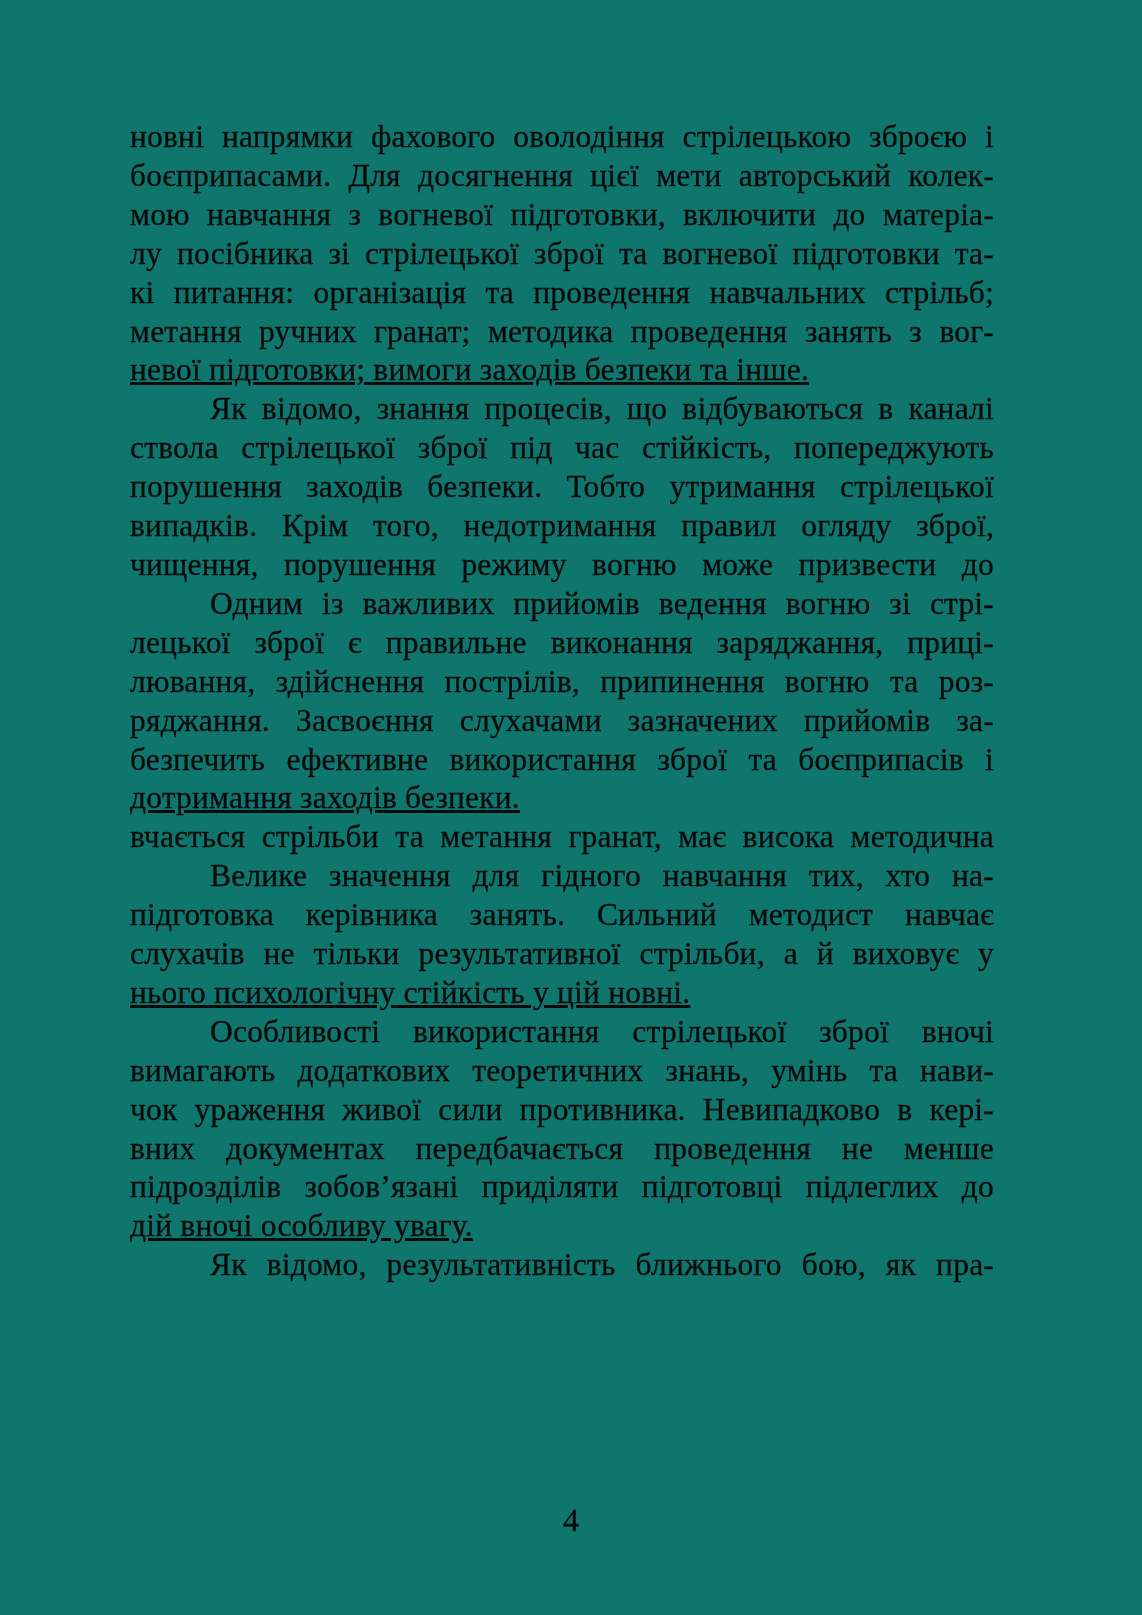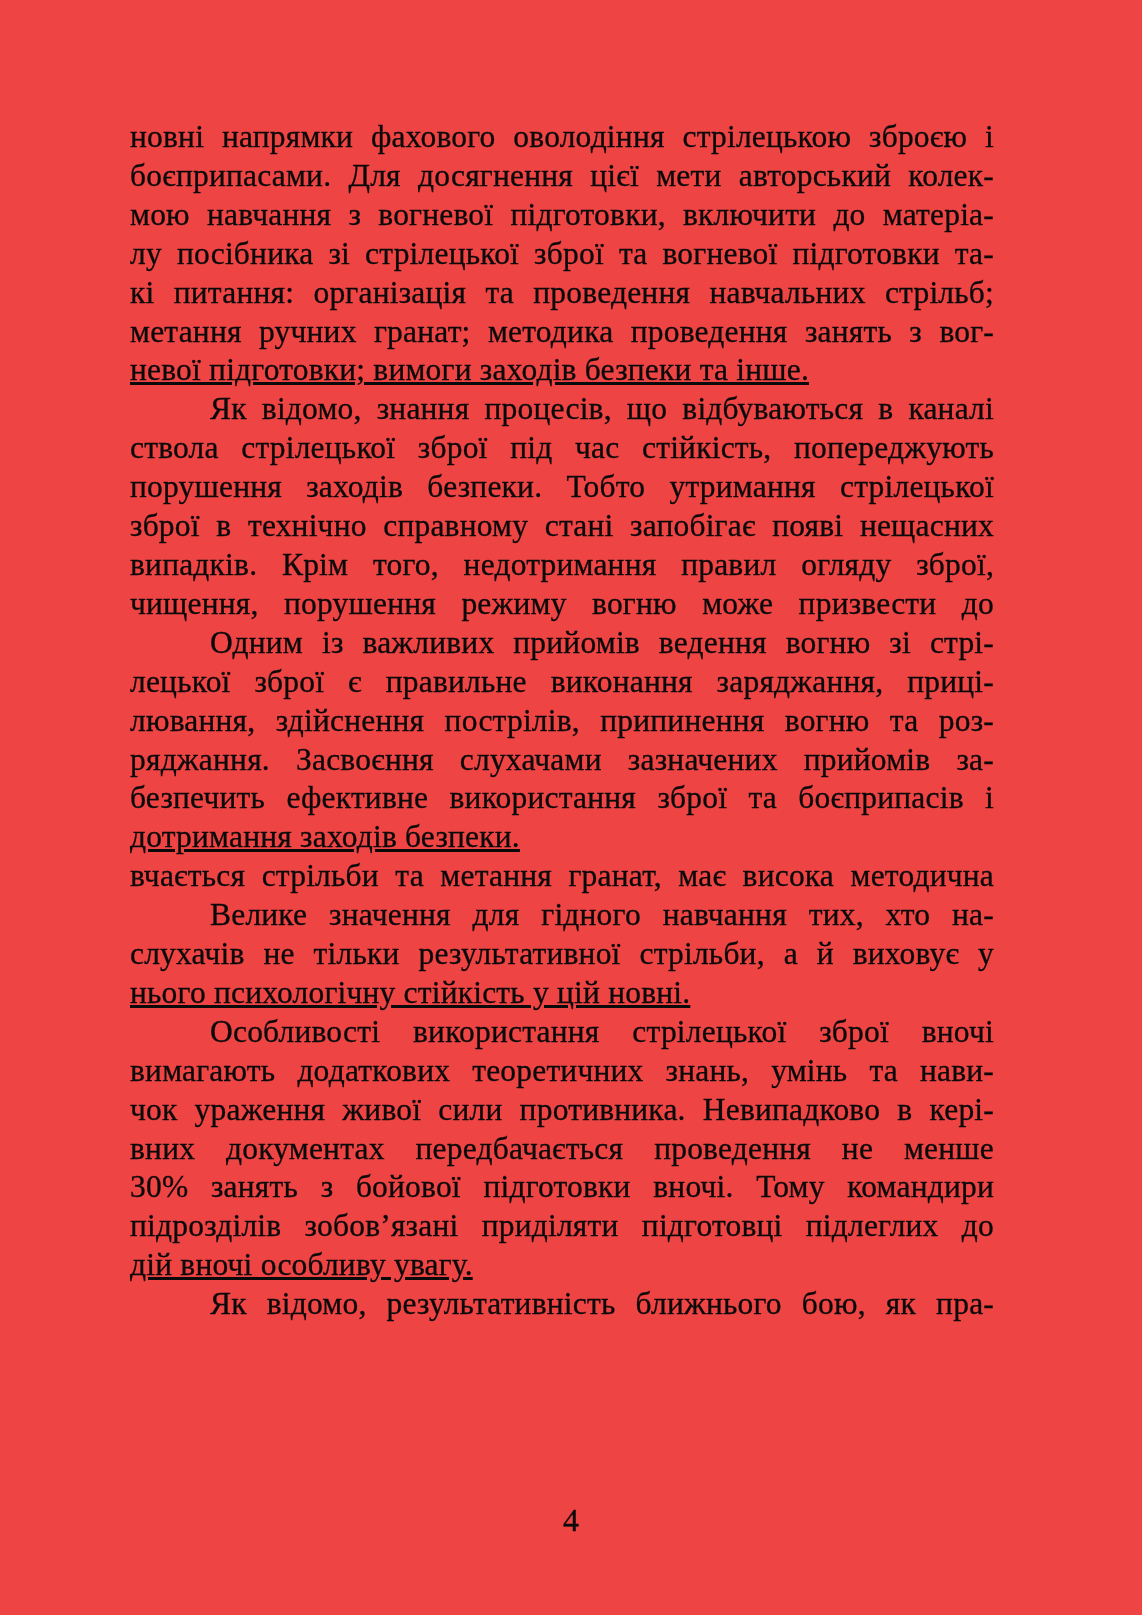--- a/index.html
+++ b/index.html
@@ -11,21 +11,21 @@
     height: 1615px;
     background: #ffffff;
     position: relative;
     font-family: "Liberation Serif", "DejaVu Serif", serif;
     color: #0a0a0a;
     overflow: hidden;
   }
   .page {
     position: absolute;
     inset: 0;
-    background: #ef4444;
+    background: #0f766e;
   }
   .text-block {
     position: absolute;
     left: 130px;
     top: 118px;
     width: 864px;
   }
   .paragraph {
     margin: 0;
     padding: 0;
@@ -72,47 +72,46 @@
       <div class="line">лу посібника зі стрілецької зброї та вогневої підготовки та-</div>
       <div class="line">кі питання: організація та проведення навчальних стрільб;</div>
       <div class="line">метання ручних гранат; методика проведення занять з вог-</div>
       <div class="line endp">невої підготовки; вимоги заходів безпеки та інше.</div>
     </section>
 
     <section class="paragraph">
       <div class="line first">Як відомо, знання процесів, що відбуваються в каналі</div>
       <div class="line">ствола стрілецької зброї під час стійкість, попереджують</div>
       <div class="line">порушення заходів безпеки. Тобто утримання стрілецької</div>
-      <div class="line">зброї в технічно справному стані запобігає появі нещасних</div>
       <div class="line">випадків. Крім того, недотримання правил огляду зброї,</div>
       <div class="line">чищення, порушення режиму вогню може призвести до</div>
     </section>
 
     <section class="paragraph">
       <div class="line first">Одним із важливих прийомів ведення вогню зі стрі-</div>
       <div class="line">лецької зброї є правильне виконання заряджання, приці-</div>
       <div class="line">лювання, здійснення пострілів, припинення вогню та роз-</div>
       <div class="line">ряджання. Засвоєння слухачами зазначених прийомів за-</div>
       <div class="line">безпечить ефективне використання зброї та боєприпасів і</div>
       <div class="line endp">дотримання заходів безпеки.</div>
     </section>
 
     <section class="paragraph">
       <div class="line">вчається стрільби та метання гранат, має висока методична</div>
       <div class="line first">Велике значення для гідного навчання тих, хто на-</div>
+      <div class="line">підготовка керівника занять. Сильний методист навчає</div>
       <div class="line">слухачів не тільки результативної стрільби, а й виховує у</div>
       <div class="line endp">нього психологічну стійкість у цій новні.</div>
     </section>
 
     <section class="paragraph">
       <div class="line first">Особливості використання стрілецької зброї вночі</div>
       <div class="line">вимагають додаткових теоретичних знань, умінь та нави-</div>
       <div class="line">чок ураження живої сили противника. Невипадково в кері-</div>
       <div class="line">вних документах передбачається проведення не менше</div>
-      <div class="line">30% занять з бойової підготовки вночі. Тому командири</div>
       <div class="line">підрозділів зобов’язані приділяти підготовці підлеглих до</div>
       <div class="line endp">дій вночі особливу увагу.</div>
     </section>
 
     <section class="paragraph">
       <div class="line first">Як відомо, результативність ближнього бою, як пра-</div>
     </section>
 
   </main>
 

